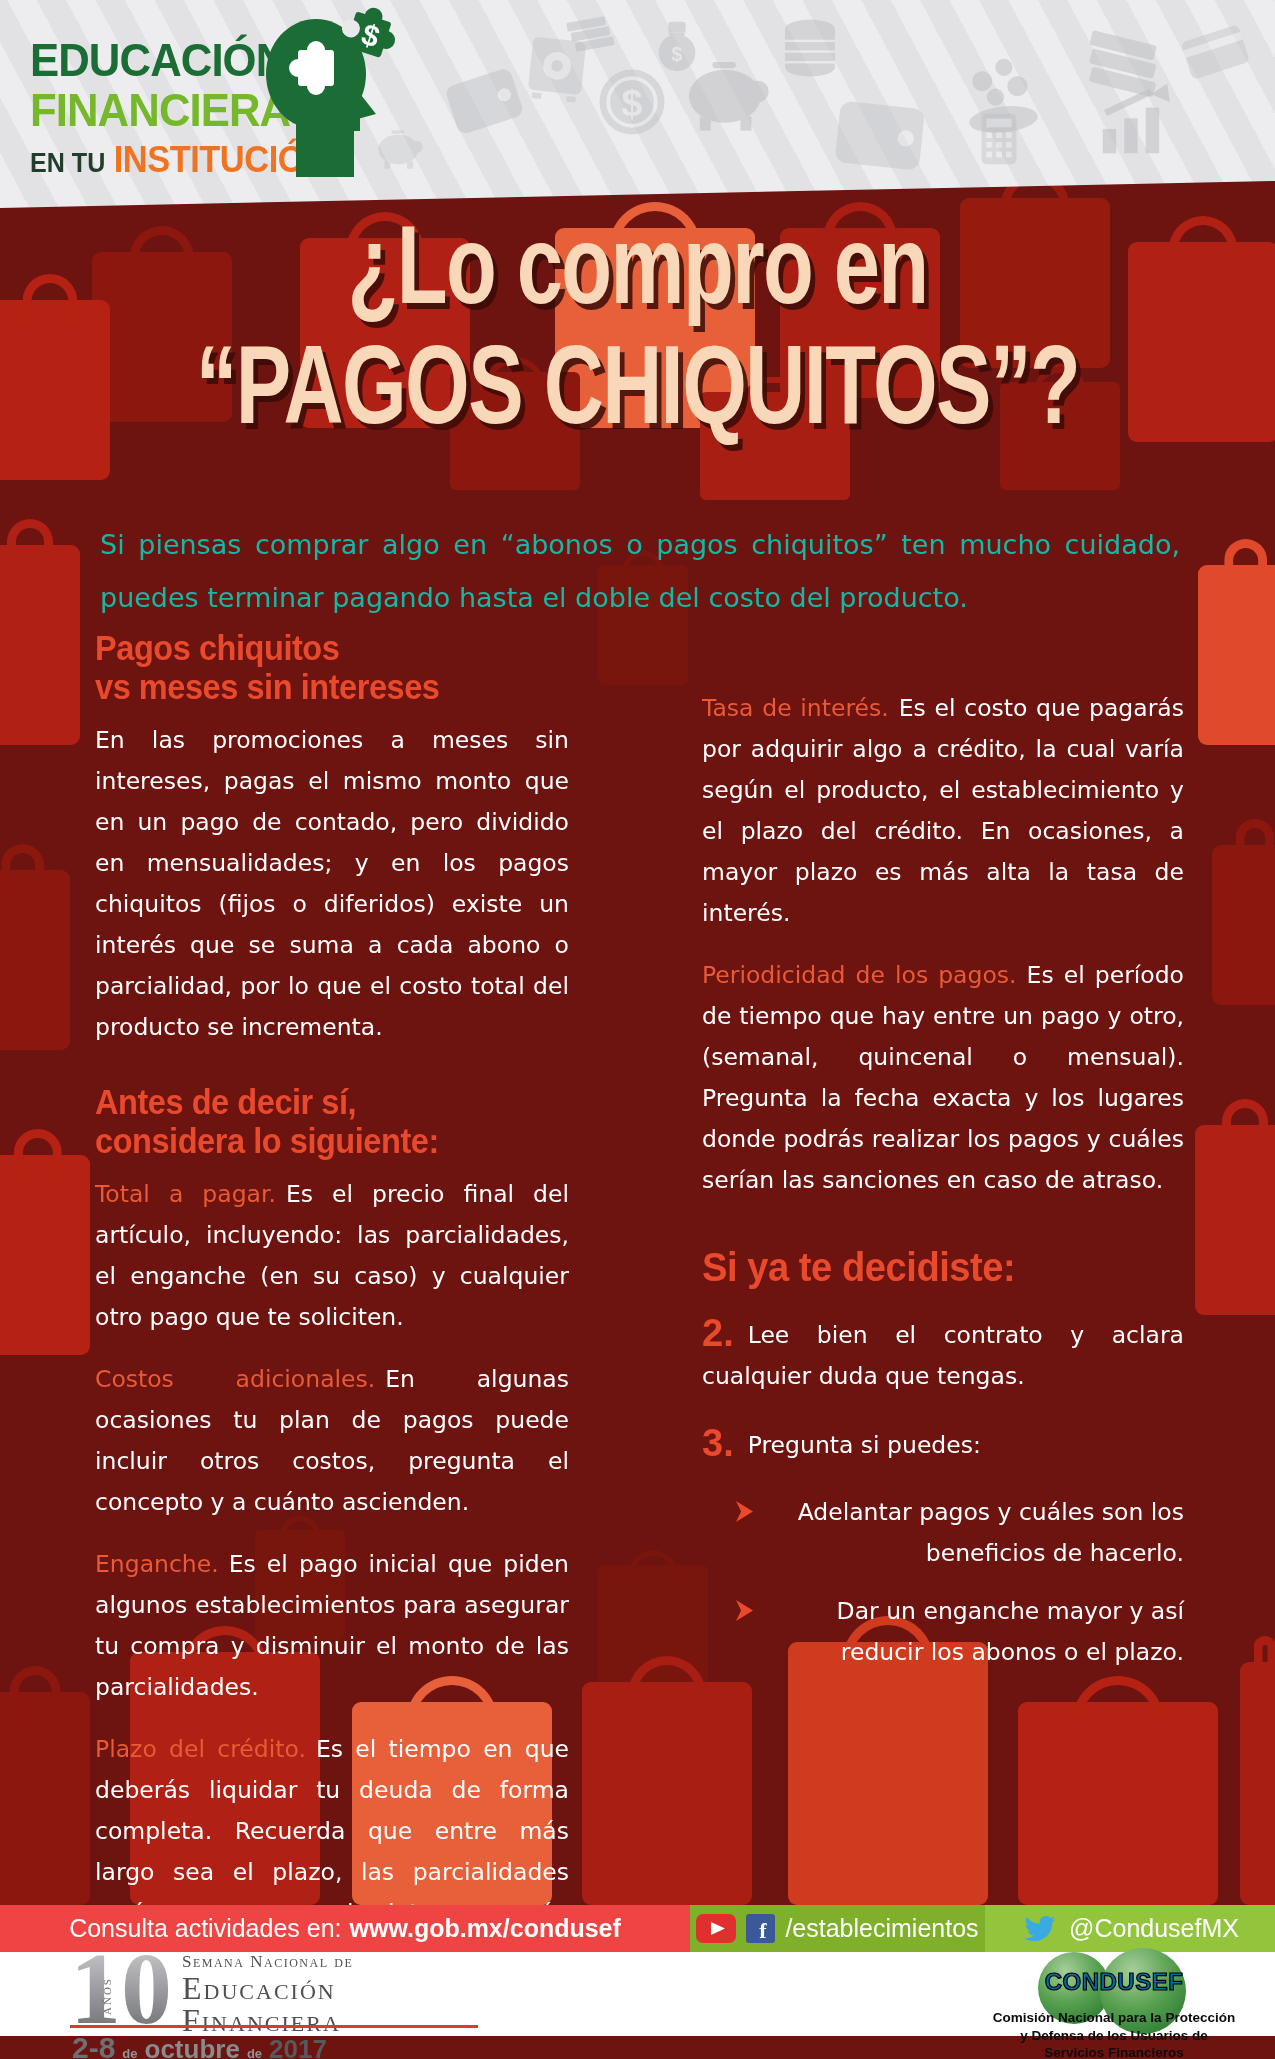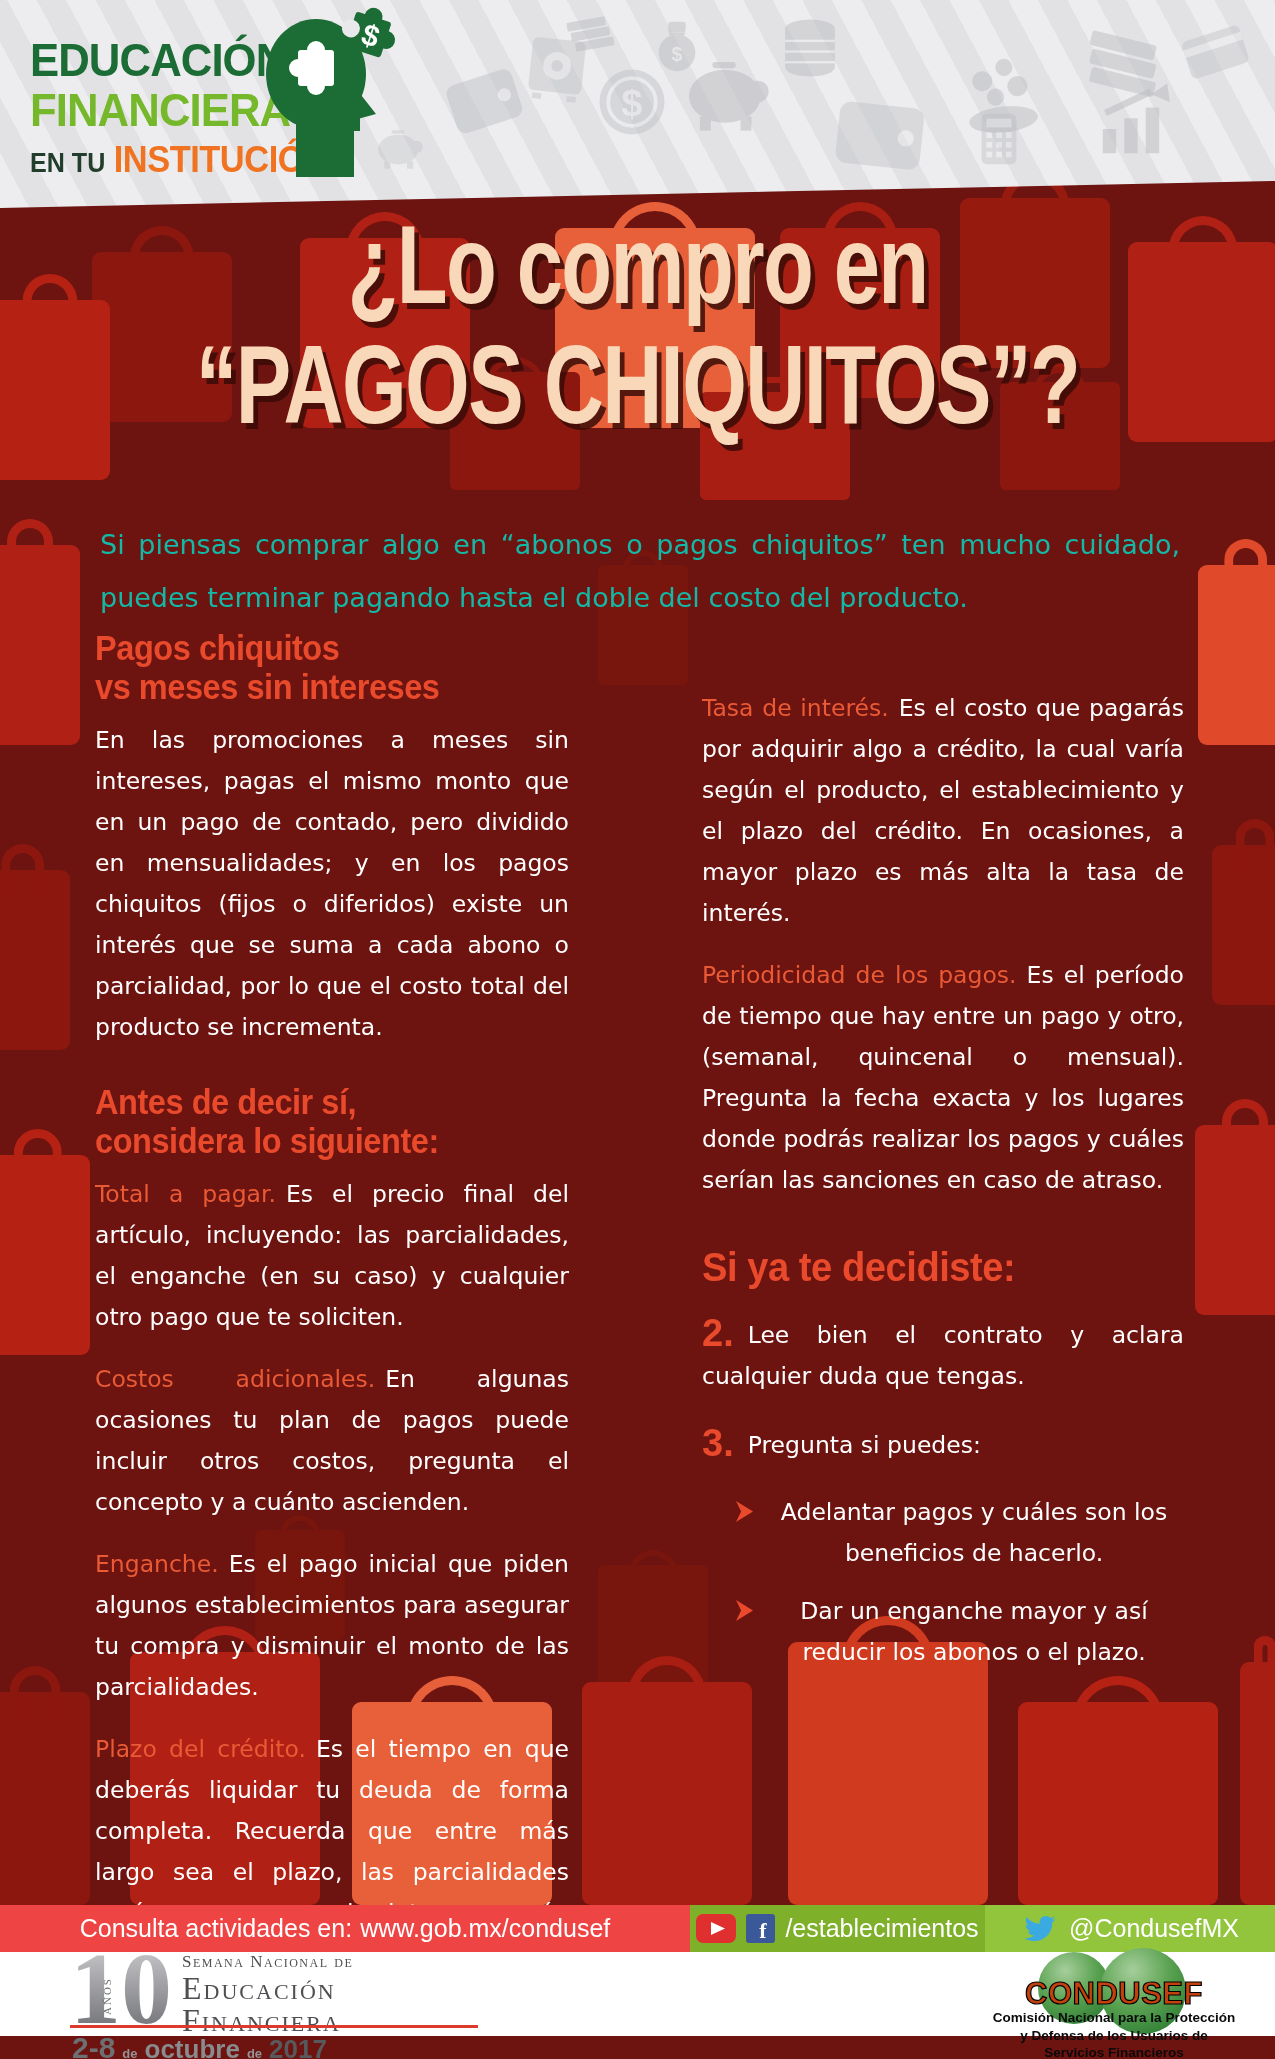--- a/index.html
+++ b/index.html
@@ -43,33 +43,33 @@
   .sec{font-family:"Liberation Sans",sans-serif;font-weight:bold;color:#EA4A2C;font-size:35px;
     line-height:39px;margin:0 0 14px;letter-spacing:-.5px;transform:scaleX(.93);transform-origin:left;text-align:left}
   .sec.mt{margin-top:34px}
   .col p{margin:0 0 21px}
   .lead{color:#EA5A35;margin-right:10px}
   .decide{font-size:41px;line-height:44px;margin:44px 0 24px}
   .step{margin:0 0 26px}
   .step-num{font-family:"Liberation Sans",sans-serif;font-weight:bold;color:#EA4A2C;font-size:38px;
     margin-right:14px;vertical-align:-3px}
   .bullets{margin-top:2px}
-  .bullet{display:flex;gap:11px;margin:0 0 17px;padding-left:34px;text-align:center}
+  .bullet{display:flex;gap:11px;margin:0 0 17px;padding-left:34px;text-align:right}
   .arrow{flex:0 0 auto;width:17px;height:21px;margin-top:9px;background:#EA4A2C;
     clip-path:polygon(0 0,100% 50%,0 100%,30% 50%)}
 
   
   .social{position:absolute;left:0;top:1905px;width:1275px;height:47px;z-index:6;display:flex;
     font-family:"Liberation Sans",sans-serif;color:#fff}
   .seg{display:flex;align-items:center;justify-content:center;height:100%}
   .seg-left{width:690px;background:#ef4444}
   .seg-mid{width:295px;background:#7FB02A;gap:10px}
   .seg-right{width:290px;background:#92C53C;gap:10px}
   .sb-label{font-size:25px}
-  .sb-url{font-size:25px;font-weight:normal;margin-left:8px}
+  .sb-url{font-size:25px;font-weight:bold;margin-left:8px}
   .handle{font-size:25px}
 
   
   .footer{position:absolute;left:0;top:1952px;width:1275px;height:84px;background:#fff;z-index:6}
   .snef{position:absolute;left:70px;top:0;width:430px;color:#4e4f52;font-family:"Liberation Serif",serif}
   .num10{position:absolute;left:0;top:-14px;font-size:102px;font-weight:bold;line-height:1;
     background:linear-gradient(180deg,#c6c6c9 10%,#737478 90%);-webkit-background-clip:text;background-clip:text;color:transparent}
   .anios{position:absolute;left:18px;top:38px;font-size:11px;letter-spacing:2px;color:#6f7073;
     transform:rotate(-90deg);font-family:"Liberation Serif",serif}
   .snef-lines{margin-left:112px;padding-top:0}
@@ -79,21 +79,21 @@
   .snef-date{position:absolute;left:2px;top:79px;display:flex;align-items:baseline;gap:7px;
     font-family:"Liberation Sans",sans-serif}
   .d-range{font-size:30px;font-weight:bold;color:#6E6F72}
   .d-de{font-size:13px;font-weight:bold;color:#939497}
   .d-month{font-size:26px;font-weight:bold;color:#8A8B8E}
   .d-year{font-size:26px;font-weight:bold;color:#58595C}
   .condusef{position:absolute;right:25px;top:0;width:272px;text-align:center;font-family:"Liberation Sans",sans-serif}
   .c-circle{position:absolute;border-radius:50%;background:radial-gradient(circle at 38% 26%,#A6CE9B,#5AA251 45%,#2E7D35 85%)}
   .cc1{left:60px;top:0;width:72px;height:72px}
   .cc2{left:122px;top:-4px;width:86px;height:86px}
-  .c-name{position:absolute;left:0;top:24px;width:100%;font-size:31px;font-weight:bold;color:#c2410c;
+  .c-name{position:absolute;left:0;top:16px;width:100%;font-size:24px;font-weight:bold;color:#0369a1;
     letter-spacing:.5px;z-index:2;-webkit-text-stroke:1.2px #000}
   .c-desc{position:absolute;left:0;top:57px;width:100%;font-size:13.5px;font-weight:bold;color:#0a0a0a;
     line-height:1.3;z-index:2}
 </style>
 </head>
 <body>
 
 <div id="canvas">
 
   <i class="bag" style="--c:#B02015;left:300px;top:238px;width:170px;height:190px"></i>

